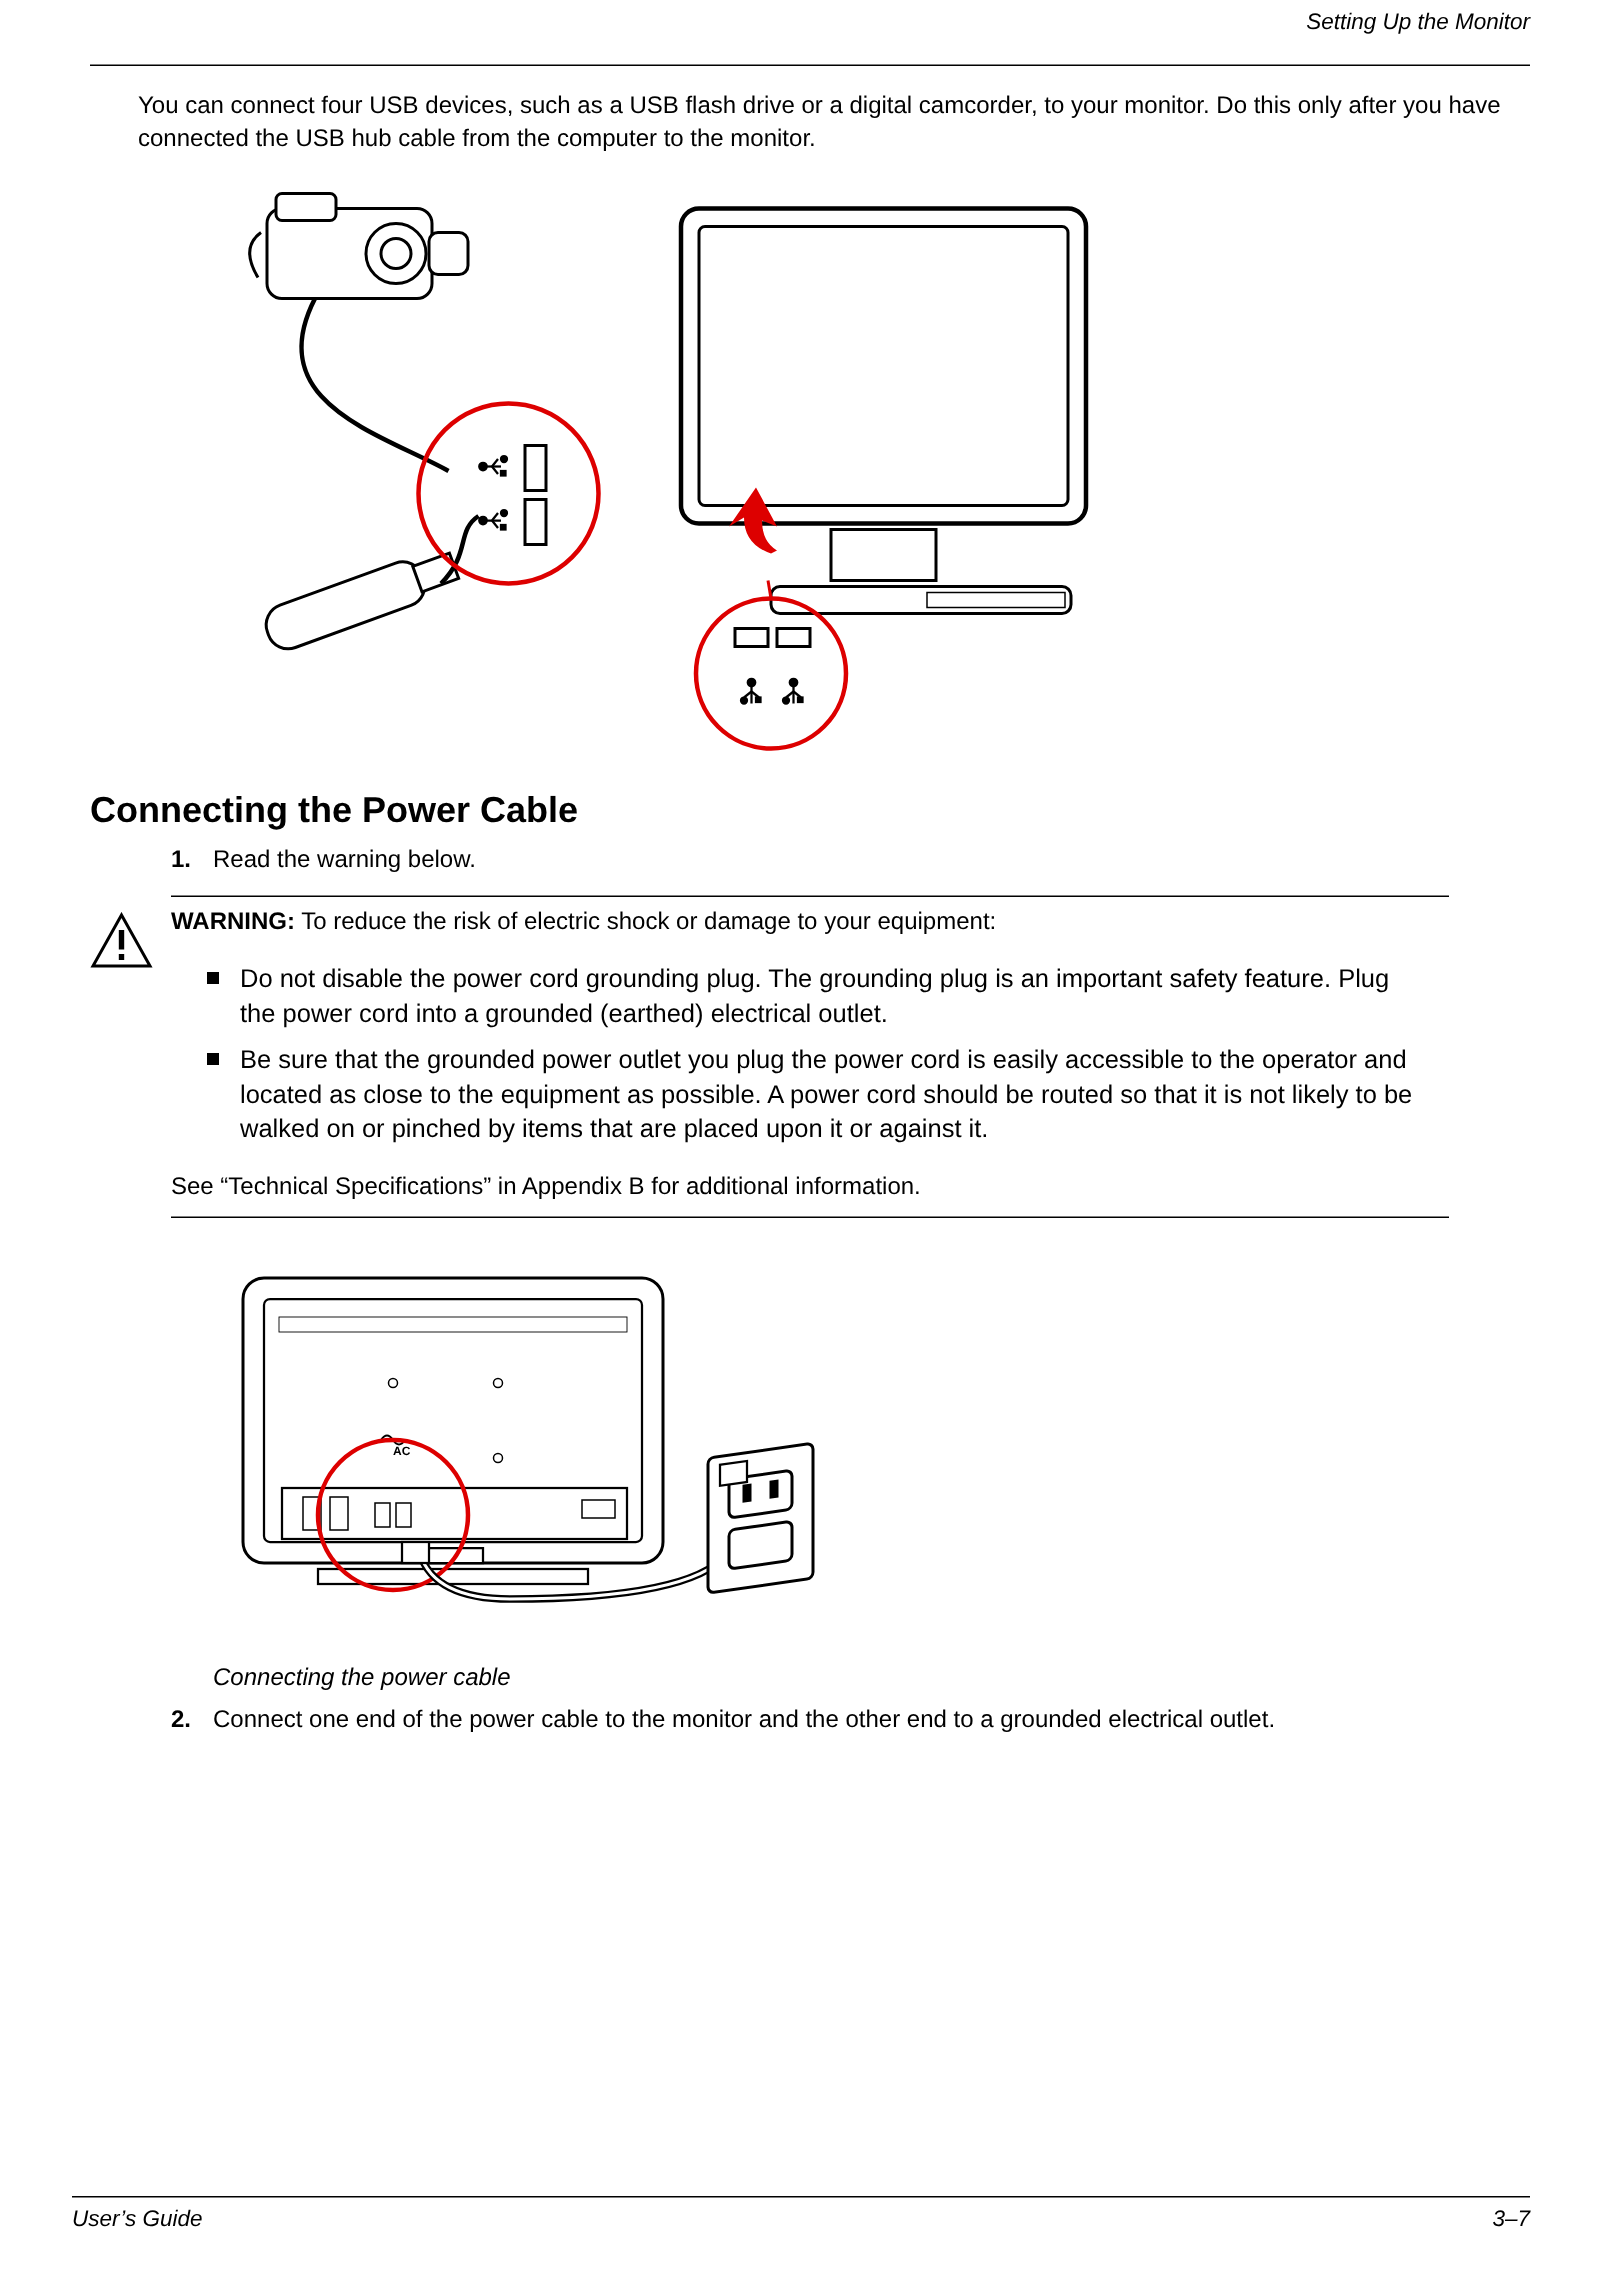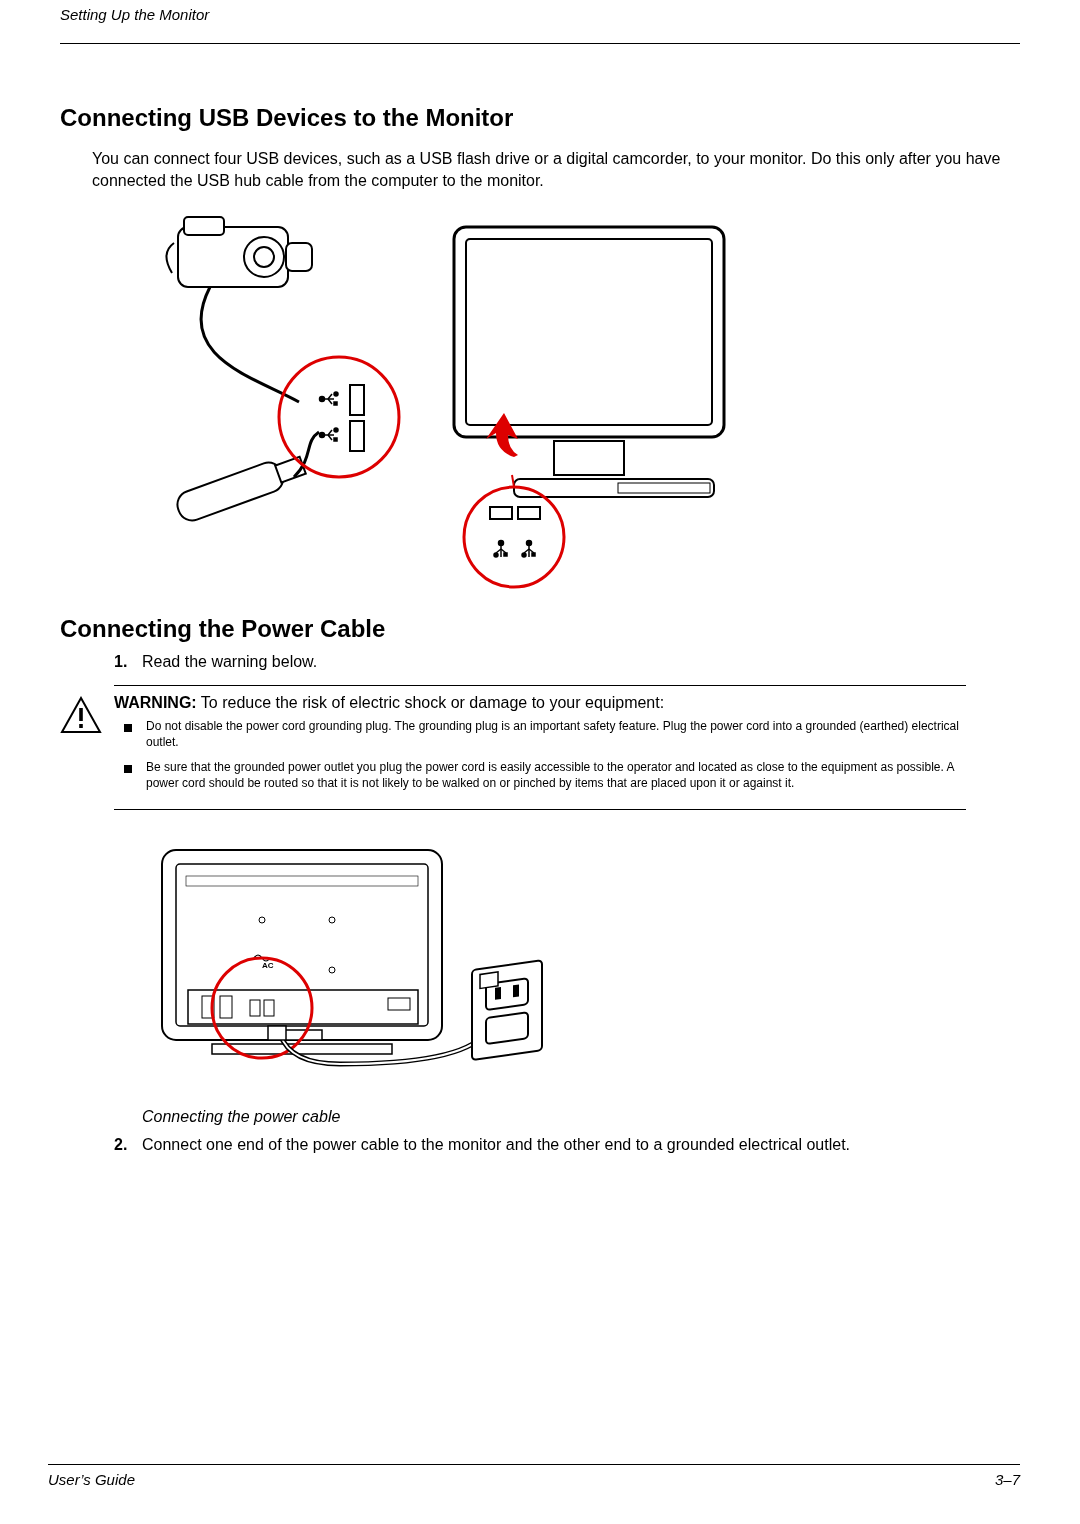--- a/index.html
+++ b/index.html
@@ -14,20 +14,21 @@
     height: 1524px;
     position: relative;
     box-sizing: border-box;
     padding: 28px 60px 0 60px;
   }
   .top-line {
     border-top: 1px solid #000;
     margin-top: 20px;
   }
   .header-right {
+    text-align: right;
     font-style: italic;
     font-size: 15px;
     margin-top: -22px;
     margin-bottom: 6px;
   }
   h2 {
     font-size: 24px;
     font-weight: bold;
     margin: 60px 0 10px 0;
   }
@@ -68,23 +69,23 @@
     left: -54px;
     top: 10px;
   }
   .warn-head {
     font-size: 16px;
     margin: 0 0 6px 0;
   }
   .warn-head b { font-weight: bold; }
   .warn-bullets {
     list-style: none;
-    margin: 4px;
+    margin: 18px;
     padding: 0 0 0 28px;
-    font-size: 12px;
+    font-size: 17px;
     line-height: 1.35;
   }
   .warn-bullets li {
     position: relative;
     margin-bottom: 8px;
   }
   .warn-bullets li::before {
     content: "";
     position: absolute;
     left: -22px;
@@ -116,21 +117,20 @@
   }
 </style>
 </head>
 <body>
 
 <div class="page">
 
   <div class="header-right">Setting Up the Monitor</div>
   <div class="top-line"></div>
 
-  <h2>Connecting USB Devices to the Monitor</h2>
   <p class="intro">You can connect four USB devices, such as a USB flash drive or a digital camcorder, to your monitor. Do this only after you have connected the USB hub cable from the computer to the monitor.</p>
 
   <div class="figure">
     <svg width="630" height="390" viewBox="0 0 630 390">
 
       <rect x="340" y="20" width="270" height="210" rx="12" fill="#fff" stroke="#000" stroke-width="3"></rect>
       <rect x="352" y="32" width="246" height="186" rx="4" fill="#fff" stroke="#000" stroke-width="2"></rect>
 
       <rect x="440" y="234" width="70" height="34" fill="#fff" stroke="#000" stroke-width="2"></rect>
       <rect x="400" y="272" width="200" height="18" rx="6" fill="#fff" stroke="#000" stroke-width="2"></rect>
@@ -225,20 +225,21 @@
         <rect x="19.2" y="28" width="3.6" height="4" fill="#000"></rect>
       </svg>
     </span>
     <p class="warn-head">
       <b>WARNING:</b><span> To reduce the risk of electric shock or damage to your equipment:</span>
     </p>
     <ul class="warn-bullets">
       <li>Do not disable the power cord grounding plug. The grounding plug is an important safety feature. Plug the power cord into a grounded (earthed) electrical outlet.</li>
       <li>Be sure that the grounded power outlet you plug the power cord is easily accessible to the operator and located as close to the equipment as possible. A power cord should be routed so that it is not likely to be walked on or pinched by items that are placed upon it or against it.</li>
     </ul>
+    <p class="see-note">See “Technical Specifications” in Appendix B for additional information.</p>
   </div>
 
   <div class="figure" style="margin-top:30px; margin-left:82px;">
     <svg width="440" height="260" viewBox="0 0 440 260">
 
       <rect x="20" y="10" width="280" height="190" rx="14" fill="#fff" stroke="#000" stroke-width="2"></rect>
       <rect x="34" y="24" width="252" height="162" rx="4" fill="#fff" stroke="#000" stroke-width="1.5"></rect>
 
       <g stroke="#000" stroke-width="0.6">
         <rect x="44" y="36" width="232" height="10" fill="none"></rect>

